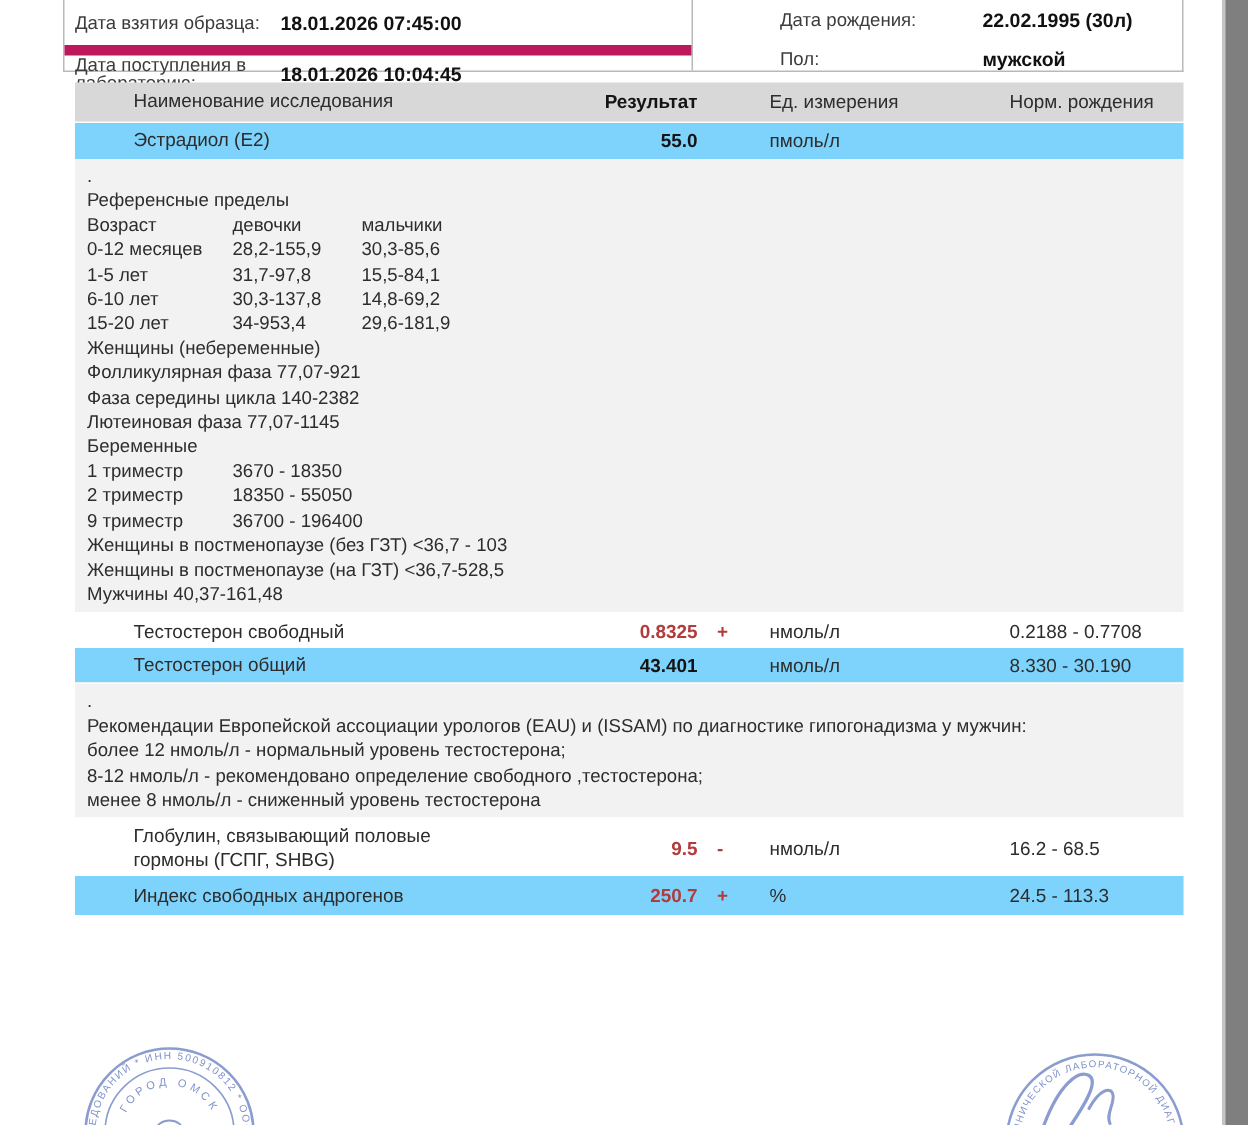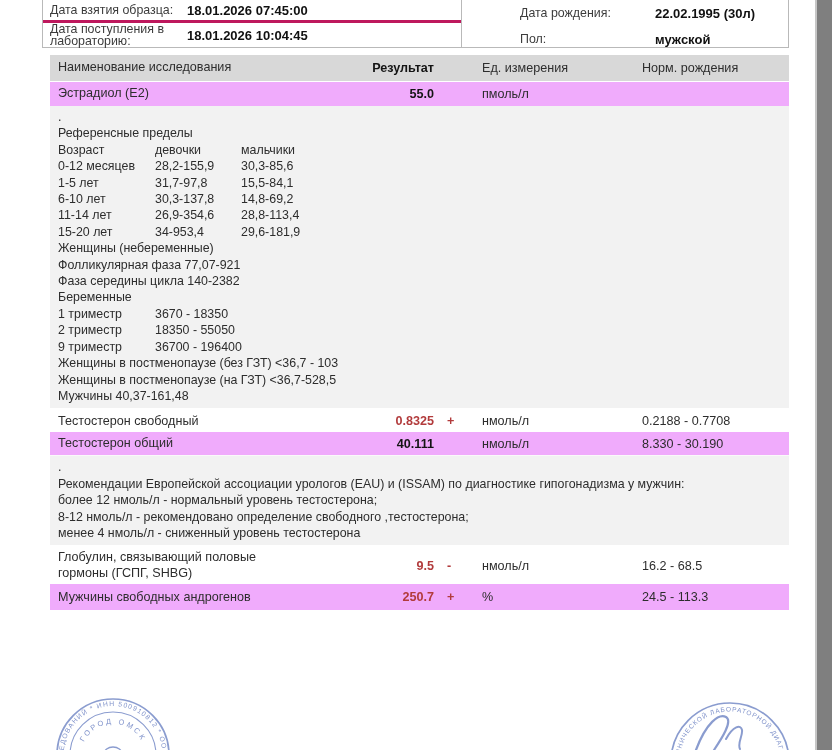--- a/index.html
+++ b/index.html
@@ -7,42 +7,42 @@
         font-family:"Liberation Sans","DejaVu Sans",sans-serif;color:#2d2d2d;}
 
   
   .infobar{position:absolute;left:42px;top:0;width:747px;height:48px;display:flex;
            border:1px solid #b9b9b9;border-top:none;box-sizing:border-box;background:#fff;}
   .infobox{box-sizing:border-box;height:100%;}
   .infobox.left{width:419px;border-right:1px solid #b9b9b9;}
   .infobox.right{flex:1;}
   .inforow{display:flex;align-items:center;box-sizing:border-box;}
   .infobox.left .inforow{padding-left:7px;}
-  .infobox.left .inforow.r1{height:23px;border-bottom:3px solid #be185d;}
+  .infobox.left .inforow.r1{height:37px;border-bottom:7px solid #be185d;}
   .infobox.left .inforow.r2{height:24px;}
   .infobox.right .inforow{padding-left:58px;height:23px;}
   .ilabel{font-size:12.4px;color:#3c3c3c;line-height:12.5px;}
   .infobox.left .ilabel{width:137px;}
   .infobox.right .ilabel{width:135px;}
   .ivalue{font-size:13px;font-weight:700;color:#111;}
 
   
   .table{position:absolute;left:50px;top:55px;width:739px;}
   .trow,.thead{display:grid;grid-template-columns:286px 98px 46px 160px 1fr;
-               align-items:center;font-size:12.6px;}
+               align-items:center;font-size:12.6px;padding-left:31px;}
   .thead{height:26px;background:#d8d8d8;margin-bottom:1px;color:#222;}
   .thead .c-name{padding-left:8px;}
   .thead .c-result{font-weight:700;text-align:right;}
   .c-result{text-align:right;font-weight:700;color:#141414;}
   .c-flag{padding-left:13px;font-weight:700;}
   .c-units{padding-left:2px;color:#2d2d2d;}
   .c-norm{padding-left:2px;color:#2d2d2d;}
   .c-name{padding:3px 6px 3px 8px;line-height:15.5px;color:#2d2d2d;}
   .red{color:#b23b3c;}
-  .shade{background:#f0abfc;}
+  .shade{background:#7dd3fc;}
   .r-estradiol{min-height:24px;}
   .r-small{min-height:22px;}
   .r-total{min-height:23px;}
   .r-glob{min-height:37px;}
   .r-index{min-height:26px;}
   .gap2{height:2px;background:#fff;}
 
   
   .comment{background:#f2f2f2;padding:3px 8px 4px 8px;font-size:12.4px;
            line-height:16.4px;color:#2d2d2d;}
@@ -137,25 +137,20 @@
           <span class="c1">31,7-97,8</span>
           <span class="c2">15,5-84,1</span>
         </div>
 
         <div class="refline">
           <span class="c0">6-10 лет</span>
           <span class="c1">30,3-137,8</span>
           <span class="c2">14,8-69,2</span>
         </div>
 
-        <div class="refline">
-          <span class="c0">11-14 лет</span>
-          <span class="c1">26,9-354,6</span>
-          <span class="c2">28,8-113,4</span>
-        </div>
 
         <div class="refline">
           <span class="c0">15-20 лет</span>
           <span class="c1">34-953,4</span>
           <span class="c2">29,6-181,9</span>
         </div>
 
         <div class="refline">
           <span class="c0">Женщины (небеременные)</span>
           <span class="c1"></span>
@@ -167,20 +162,25 @@
           <span class="c1"></span>
           <span class="c2"></span>
         </div>
 
         <div class="refline">
           <span class="c0">Фаза середины цикла 140-2382</span>
           <span class="c1"></span>
           <span class="c2"></span>
         </div>
 
+        <div class="refline">
+          <span class="c0">Лютеиновая фаза 77,07-1145</span>
+          <span class="c1"></span>
+          <span class="c2"></span>
+        </div>
 
         <div class="refline">
           <span class="c0">Беременные</span>
           <span class="c1"></span>
           <span class="c2"></span>
         </div>
 
         <div class="refline">
           <span class="c0">1 триместр</span>
           <span class="c1">3670  - 18350</span>
@@ -223,51 +223,51 @@
     <div class="trow r-small">
       <div class="c-name">Тестостерон свободный</div>
       <div class="c-result red">0.8325</div>
       <div class="c-flag red">+</div>
       <div class="c-units">нмоль/л</div>
       <div class="c-norm">0.2188 - 0.7708</div>
     </div>
 
     <div class="trow r-total shade">
       <div class="c-name">Тестостерон общий</div>
-      <div class="c-result">40.111</div>
+      <div class="c-result">43.401</div>
       <div class="c-flag"></div>
       <div class="c-units">нмоль/л</div>
       <div class="c-norm">8.330 - 30.190</div>
     </div>
 
     <div class="comment rec">
 
         <div class="cline">.</div>
 
         <div class="cline">Рекомендации Европейской ассоциации урологов (EAU) и (ISSAM) по диагностике гипогонадизма у мужчин:</div>
 
         <div class="cline">более 12 нмоль/л - нормальный уровень тестостерона;</div>
 
         <div class="cline">8-12 нмоль/л - рекомендовано определение свободного ,тестостерона;</div>
 
-        <div class="cline">менее 4 нмоль/л - сниженный уровень тестостерона</div>
+        <div class="cline">менее 8 нмоль/л - сниженный уровень тестостерона</div>
       </div>
 
     <div class="gap2"></div>
 
     <div class="trow r-glob">
       <div class="c-name" style="max-width:230px;">Глобулин, связывающий половые гормоны (ГСПГ, SHBG)</div>
       <div class="c-result red">9.5</div>
       <div class="c-flag red">-</div>
       <div class="c-units">нмоль/л</div>
       <div class="c-norm">16.2 - 68.5</div>
     </div>
 
     <div class="trow r-index shade">
-      <div class="c-name">Мужчины свободных андрогенов</div>
+      <div class="c-name">Индекс свободных андрогенов</div>
       <div class="c-result red">250.7</div>
       <div class="c-flag red">+</div>
       <div class="c-units">%</div>
       <div class="c-norm">24.5 - 113.3</div>
     </div>
 
   </div>
 
   <div class="stamps">
     <svg width="832" height="57" viewBox="0 0 832 57">

